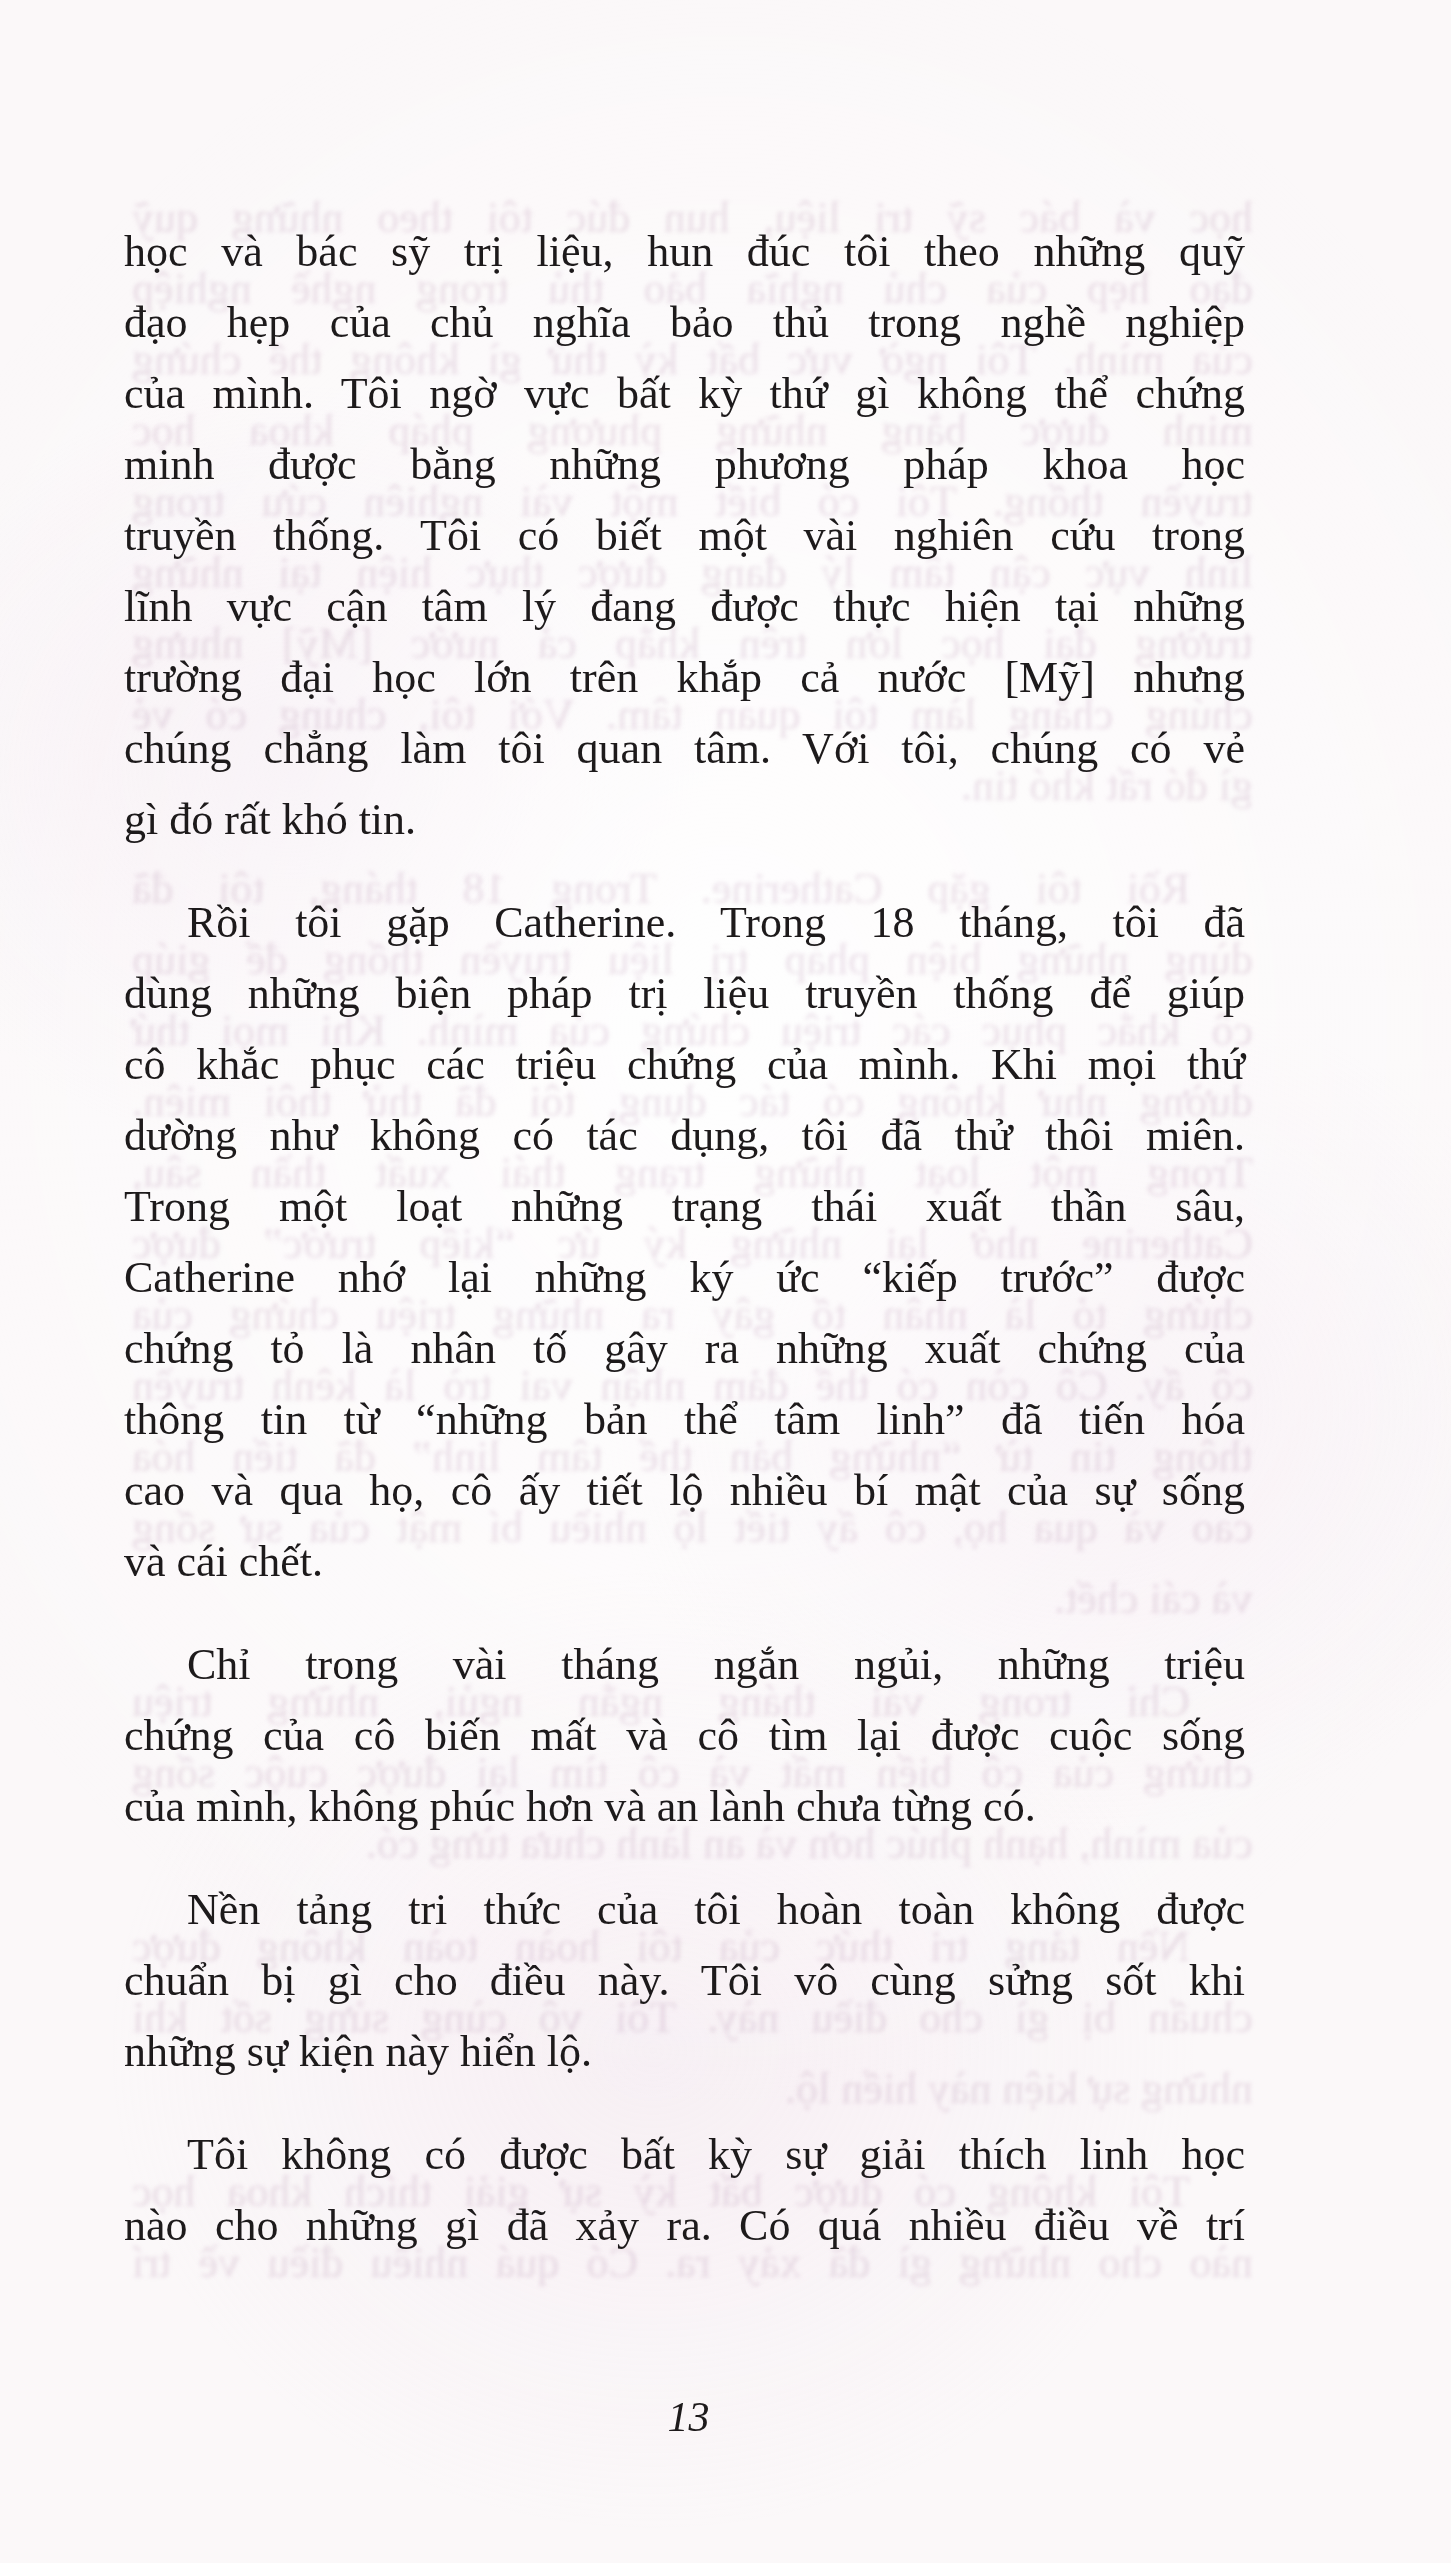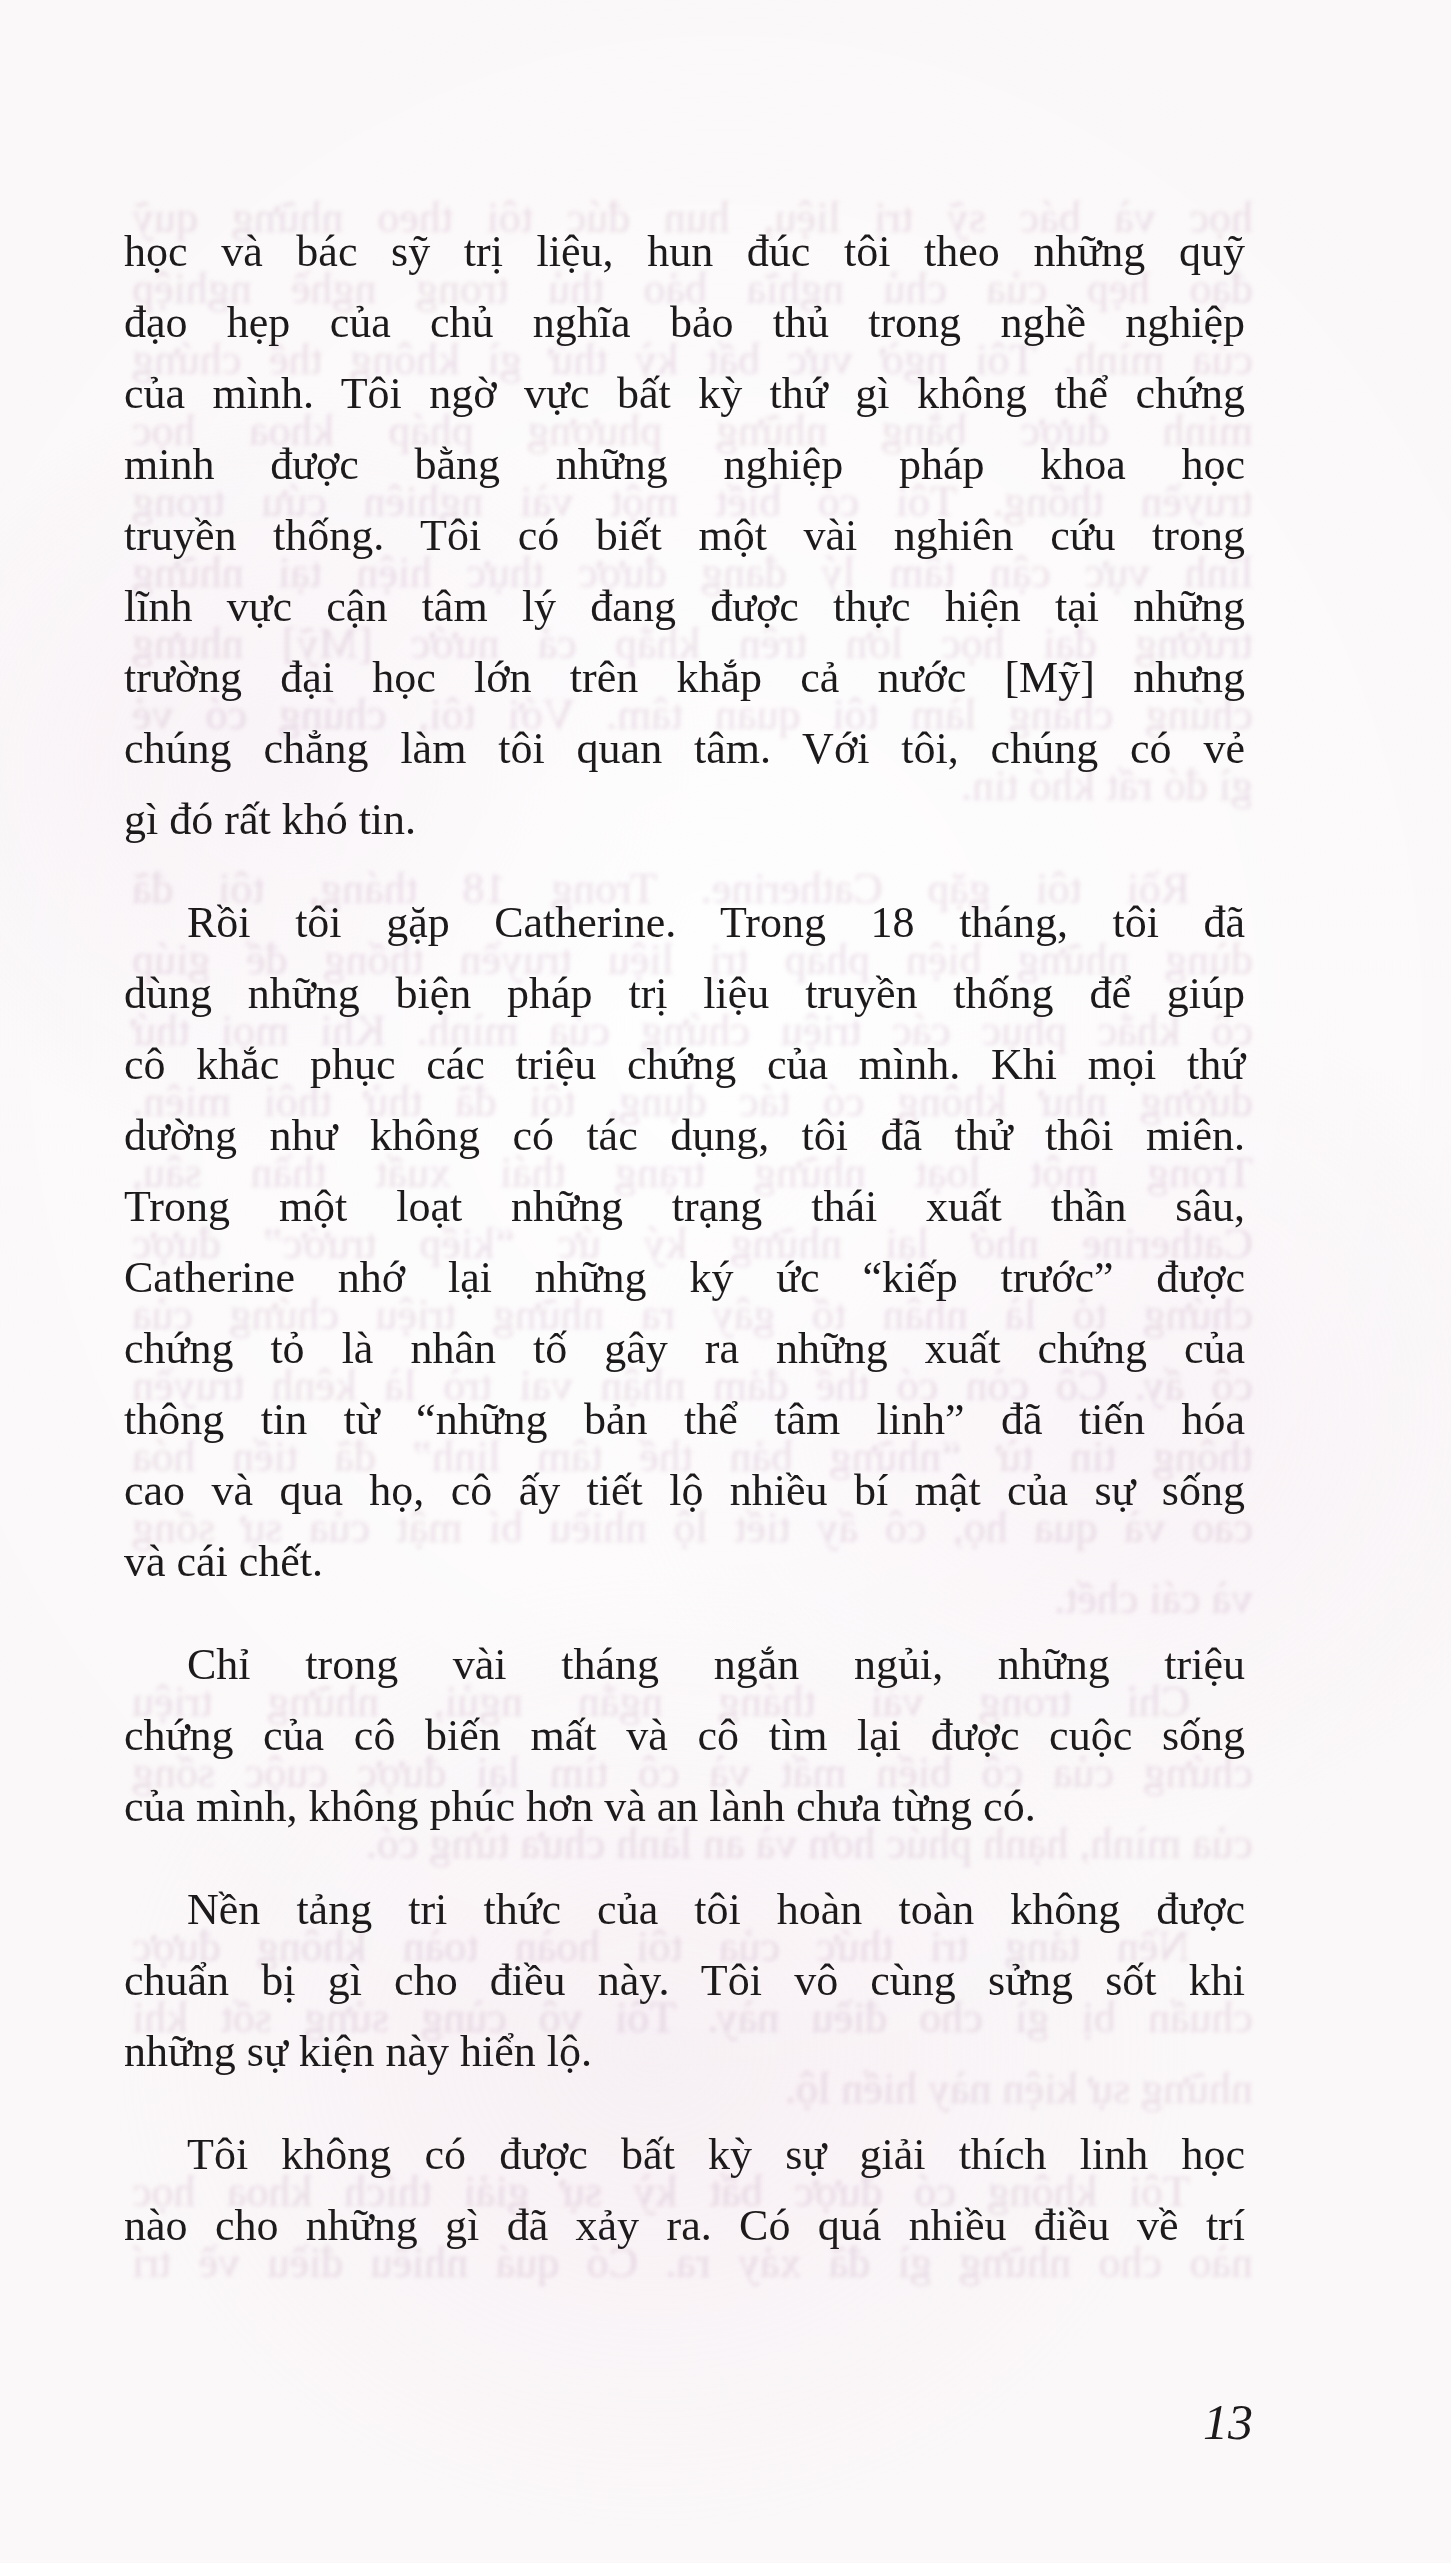--- a/index.html
+++ b/index.html
@@ -43,22 +43,22 @@
     color:rgba(158,108,152,0.20);
     filter:blur(2px);
     pointer-events:none;
     z-index:0;
   }
   .main-text{ z-index:1; }
   .page-number{
     position:absolute;
     left:124px; top:2393px;
     width:1129px;
-    text-align:right;
-    font-size:50px;
+    text-align:center;
+    font-size:42px;
     font-style:italic;
     color:#242122;
     z-index:1;
   }
 </style>
 </head>
 <body>
 
 <div class="text-block ghost">
     <div class="para">
@@ -99,21 +99,21 @@
       <div class="line indent">Tôi không có được bất kỳ sự giải thích khoa học</div>
       <div class="line">nào cho những gì đã xảy ra. Có quá nhiều điều về trí</div>
     </div>
   </div>
 
 <div class="text-block main-text" style="color: rgb(29, 26, 27);">
     <div class="para">
       <div class="line">học và bác sỹ trị liệu, hun đúc tôi theo những quỹ</div>
       <div class="line">đạo hẹp của chủ nghĩa bảo thủ trong nghề nghiệp</div>
       <div class="line">của mình. Tôi ngờ vực bất kỳ thứ gì không thể chứng</div>
-      <div class="line">minh được bằng những nghiệp pháp khoa học</div>
+      <div class="line">minh được bằng những phương pháp khoa học</div>
       <div class="line">truyền thống. Tôi có biết một vài nghiên cứu trong</div>
       <div class="line">lĩnh vực cận tâm lý đang được thực hiện tại những</div>
       <div class="line">trường đại học lớn trên khắp cả nước [Mỹ] nhưng</div>
       <div class="line">chúng chẳng làm tôi quan tâm. Với tôi, chúng có vẻ</div>
       <div class="line last">gì đó rất khó tin.</div>
     </div>
     <div class="para">
       <div class="line indent">Rồi tôi gặp Catherine. Trong 18 tháng, tôi đã</div>
       <div class="line">dùng những biện pháp trị liệu truyền thống để giúp</div>
       <div class="line">cô khắc phục các triệu chứng của mình. Khi mọi thứ</div>

